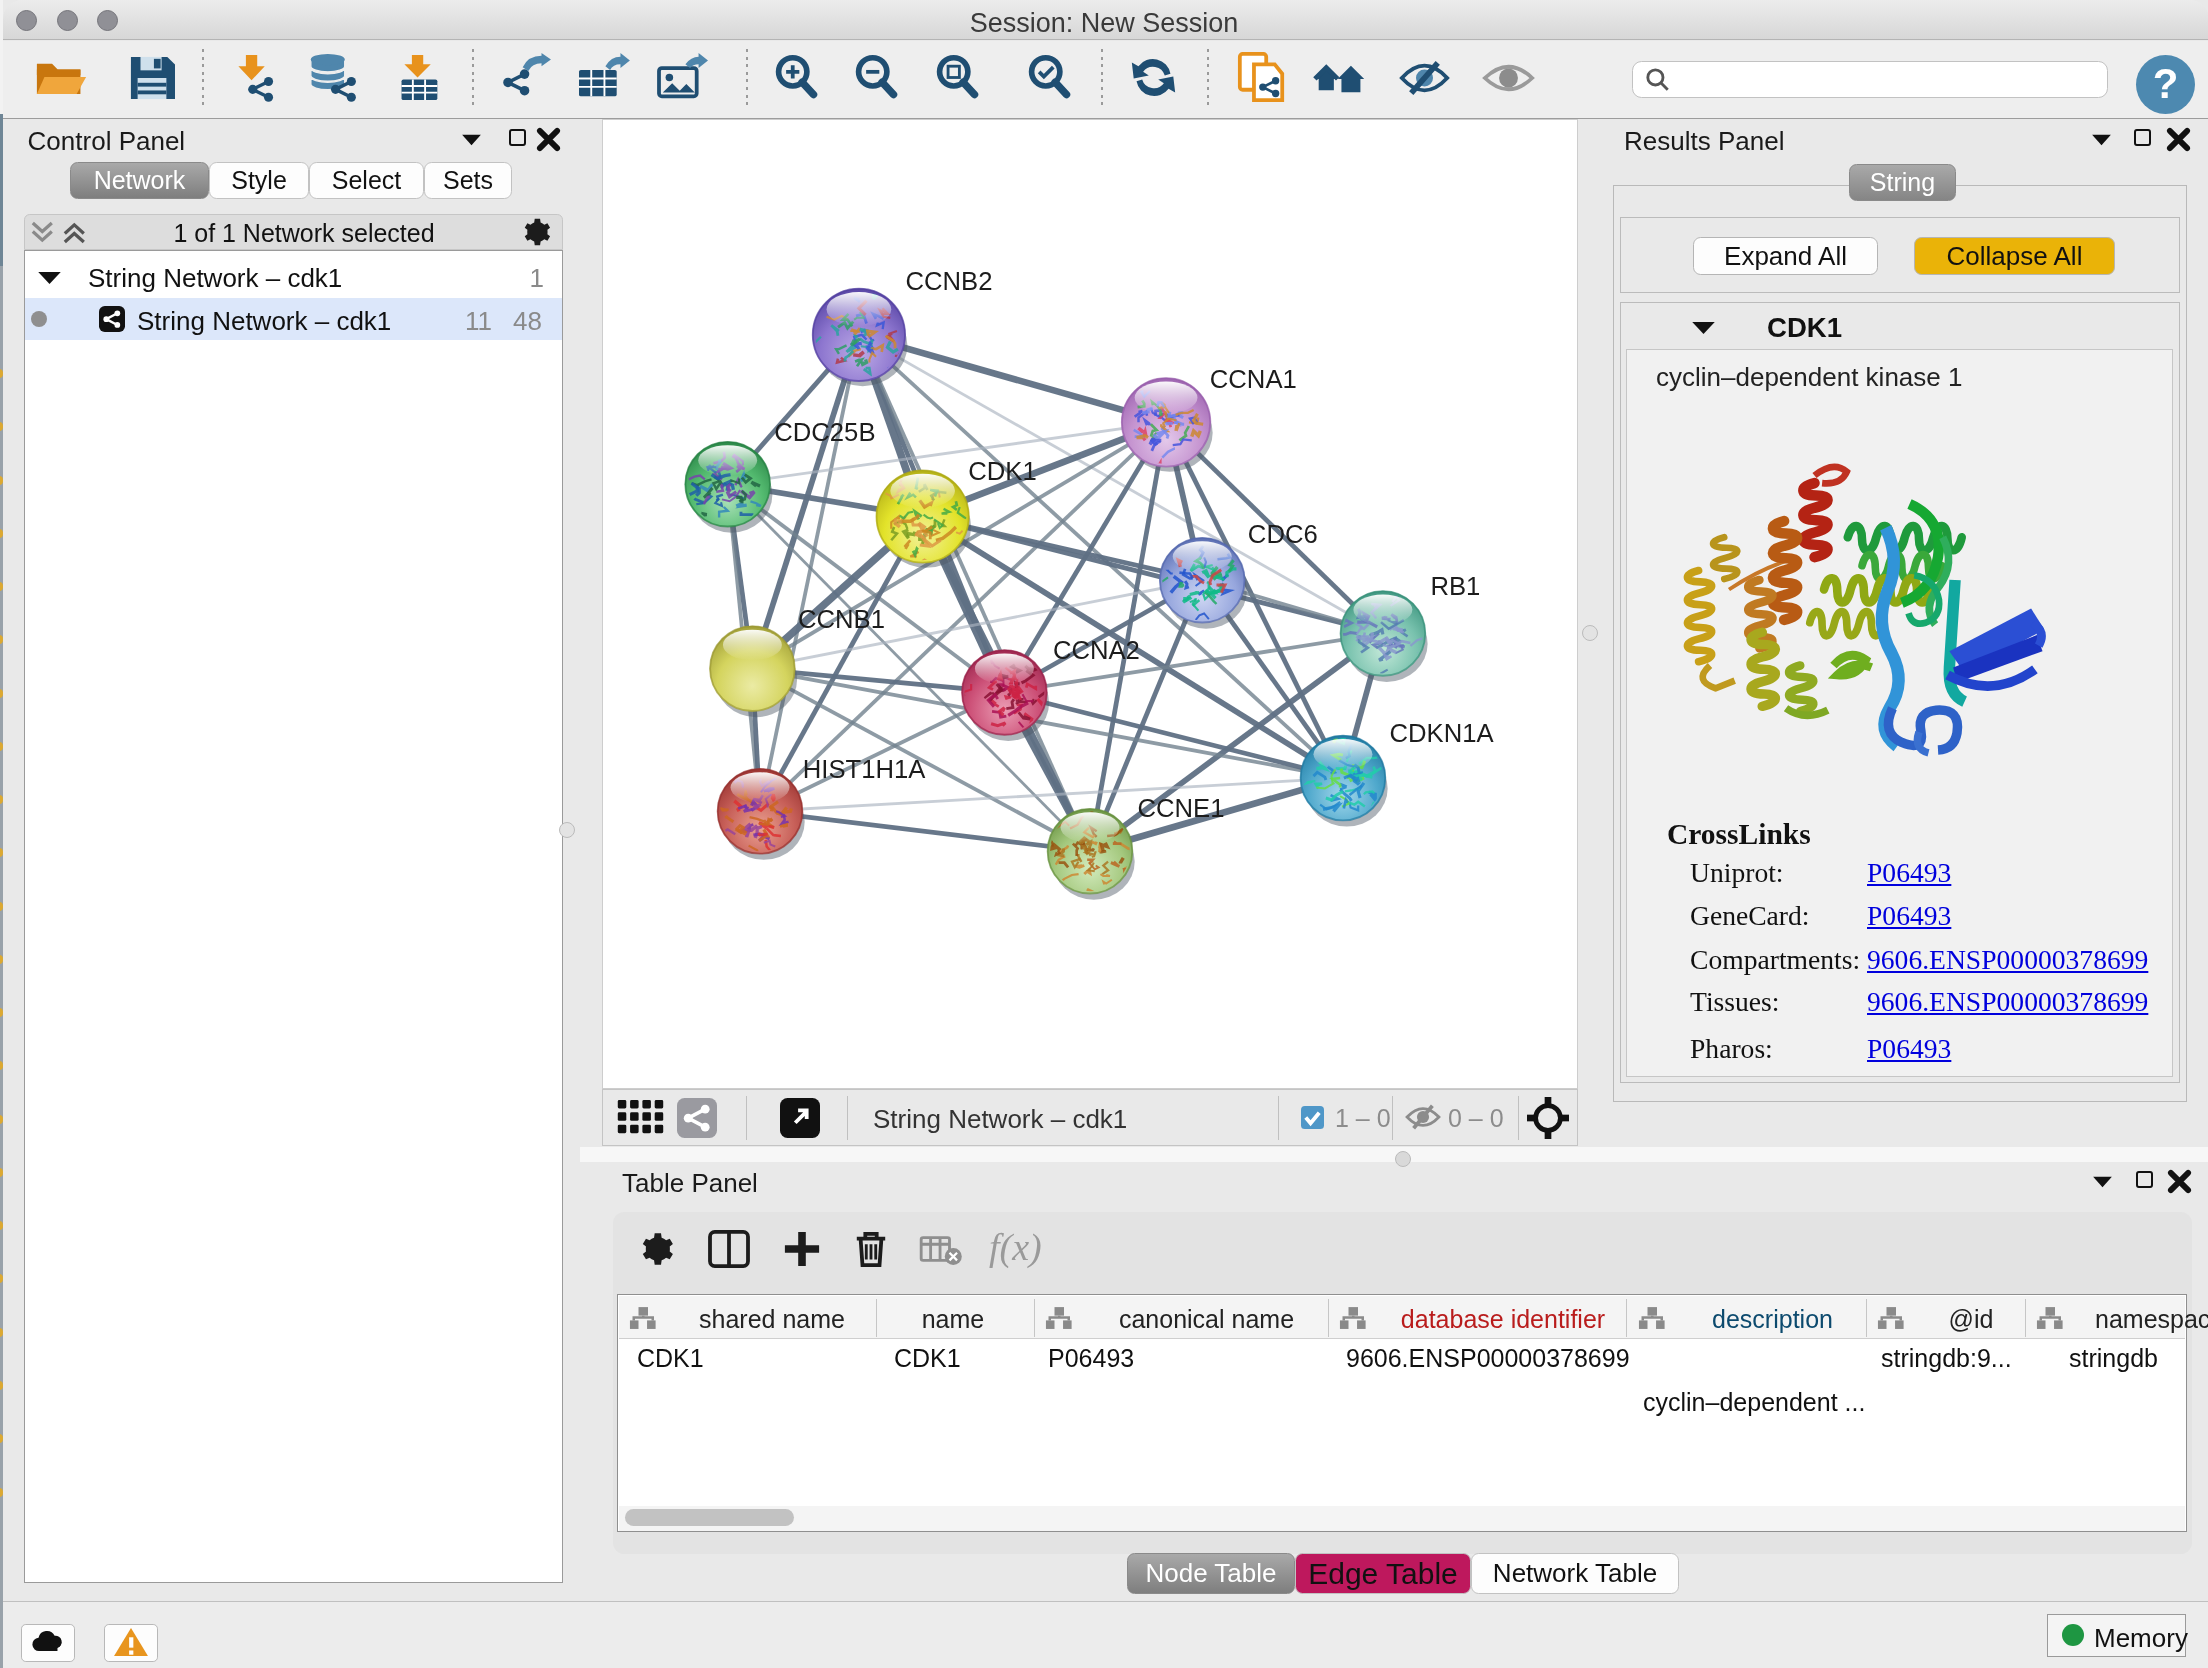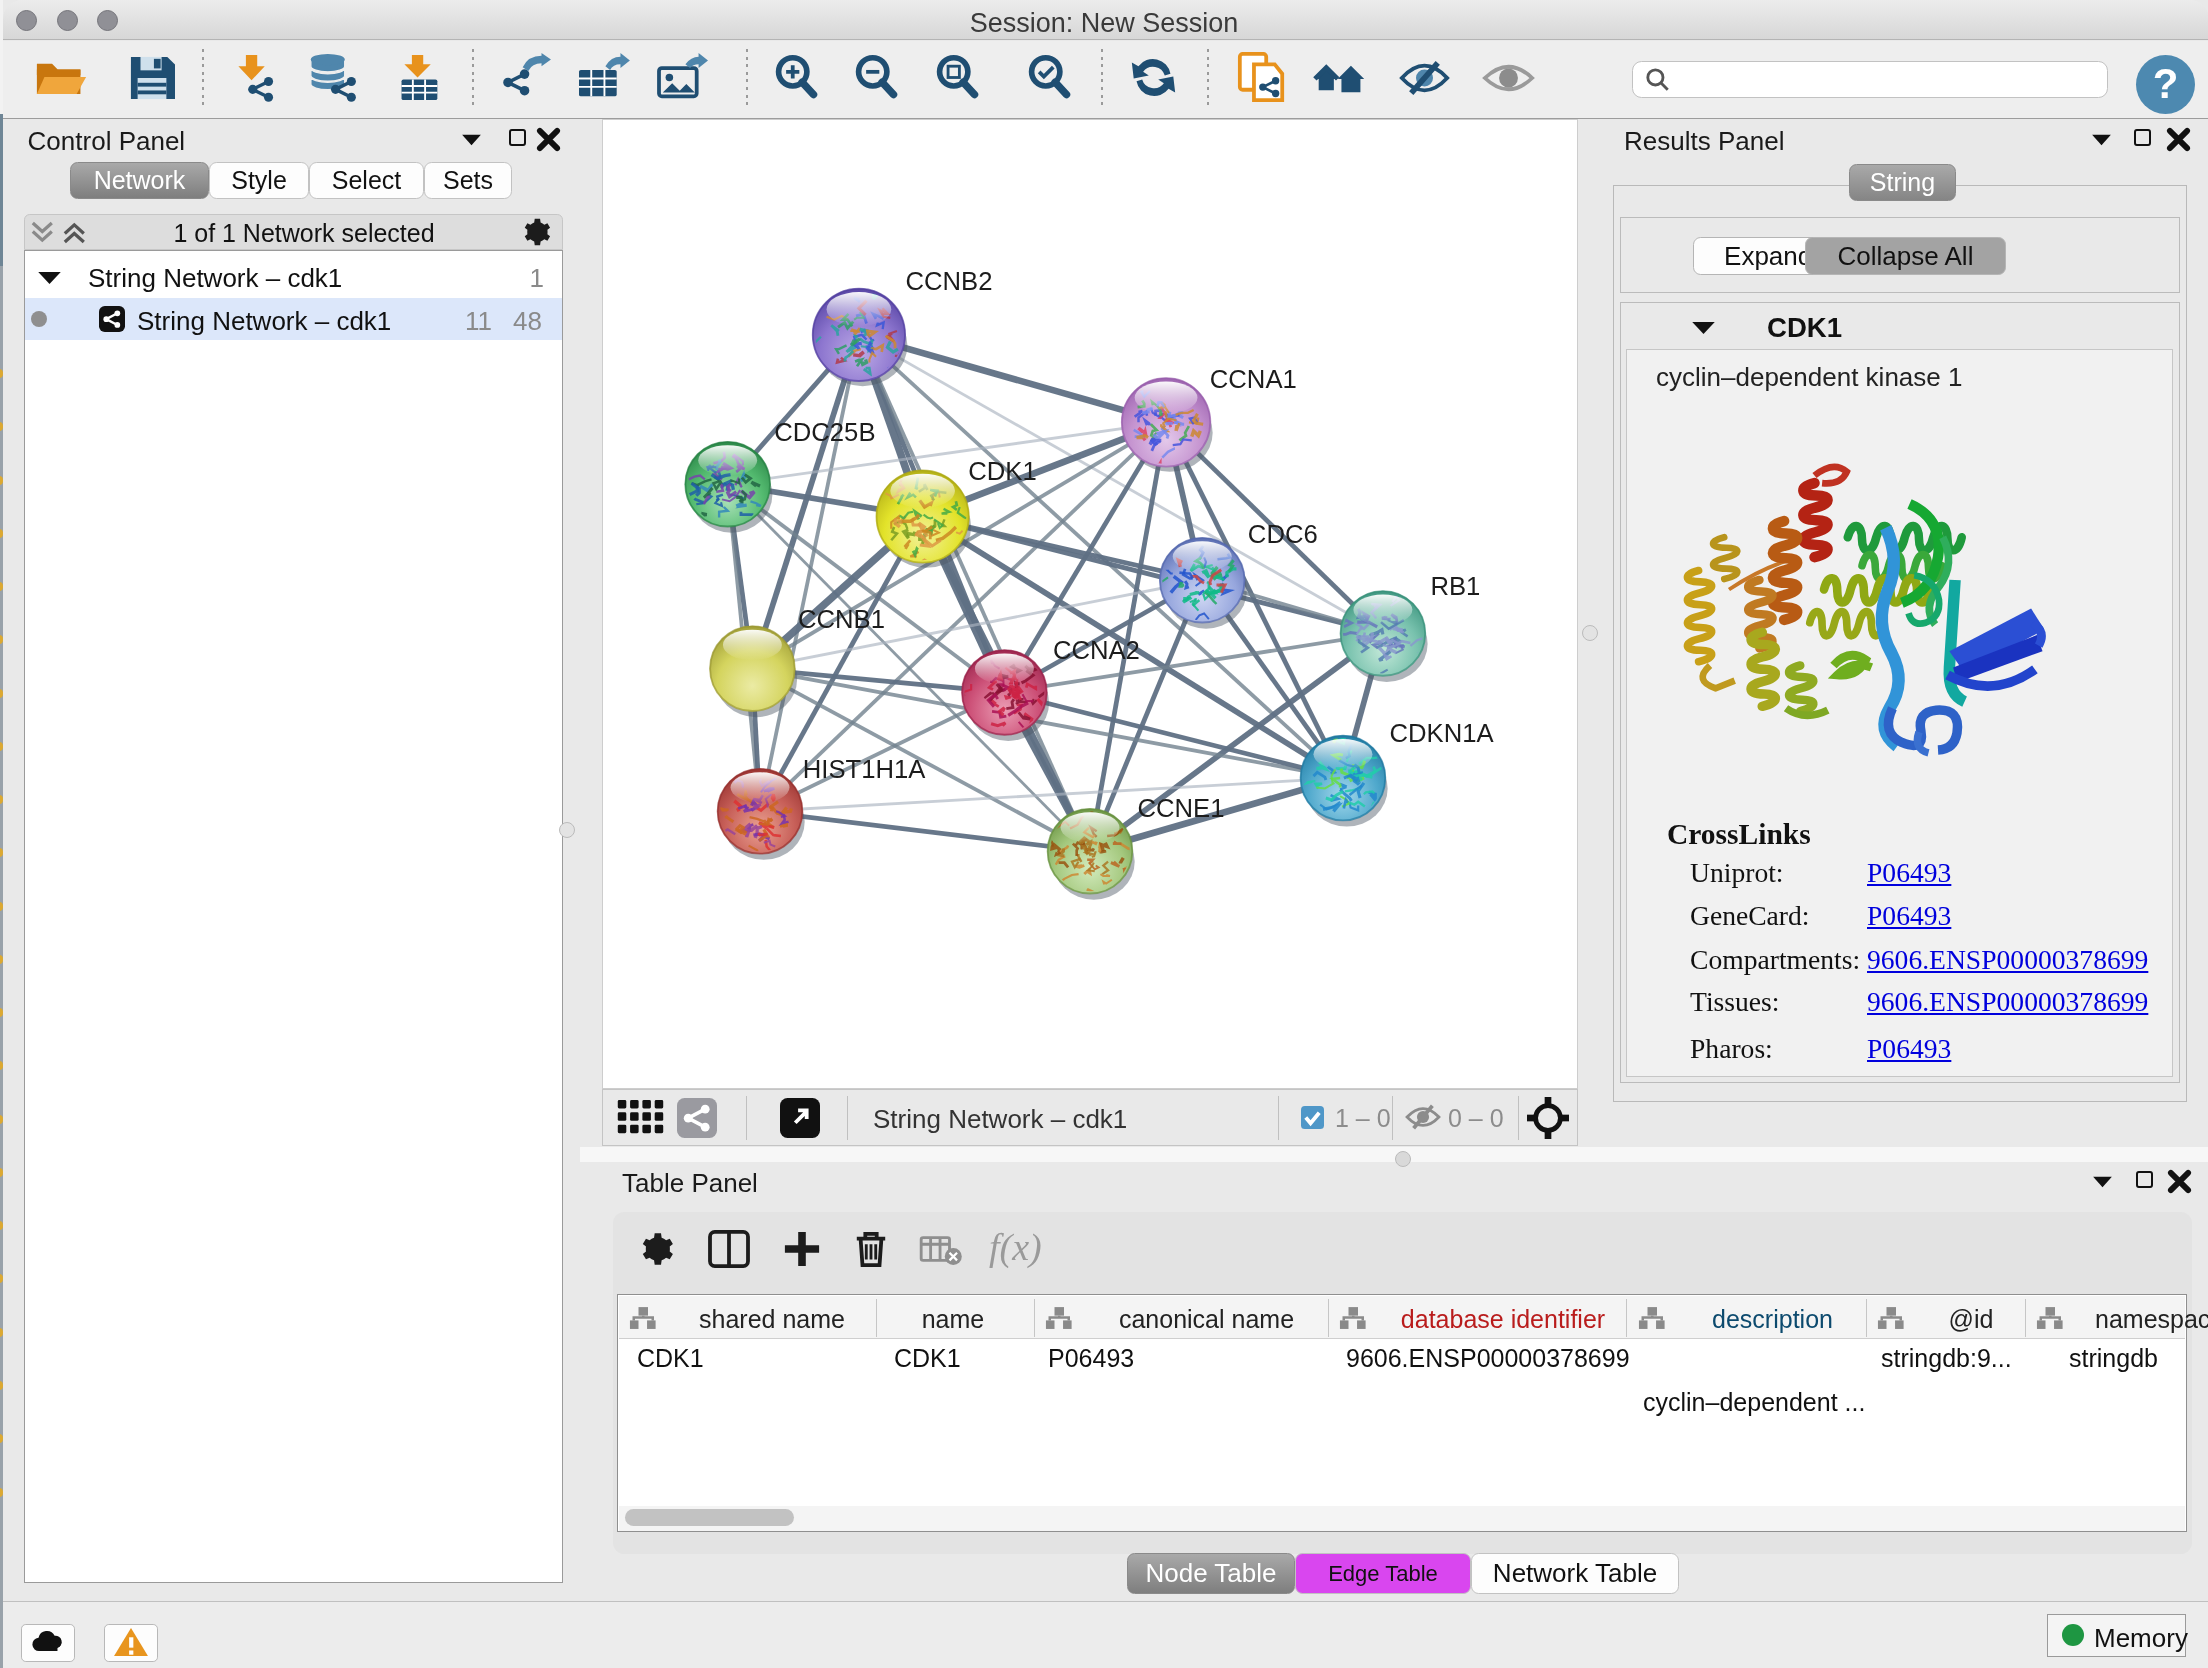--- a/index.html
+++ b/index.html
@@ -988,21 +988,21 @@
     <path d="M2 3 h20 l-10 11 z" fill="#111"></path>
   </svg>
 <div style="position:absolute;left:2134px;top:129px;width:17px;height:17px;border:2.9px solid #111;border-radius:2.9px"></div>
 <svg width="25" height="25" style="position:absolute;left:2166px;top:127px" viewBox="0 0 26 26">
     <path d="M4 4 L22 22 M22 4 L4 22" stroke="#111" stroke-width="6" stroke-linecap="round"></path>
   </svg>
 <div class="abs" style="left:1613px;top:185px;width:574px;height:917px;border:1px solid #b9b9b9"></div>
 <div class="abs" style="left:1849px;top:164px;width:107px;height:37px;background:linear-gradient(#a9a9a9,#858585);border:1px solid #8a8a8a;border-radius:7.6px;color:#fff;font-size:25px;text-align:center;line-height:35px">String</div>
 <div class="abs" style="left:1620px;top:217px;width:560px;height:76px;border:1px solid #bbbbbb"></div>
 <div class="abs" style="left:1693px;top:237px;width:185px;height:38px;background:#fdfdfd;border:1px solid #b5b5b5;border-radius:7.6px;font-size:26px;text-align:center;line-height:36px;color:#111">Expand All</div>
-<div class="abs" style="left:1805px;top:237px;width:201px;height:38px;background:#a3a3a3;border:1px solid #b5b5b5;border-radius:7.6px;font-size:26px;text-align:center;line-height:36px;color:#111">Collapse All</div>
+<div class="abs" style="left:1914px;top:237px;width:201px;height:38px;background:#eab308;border:1px solid #b5b5b5;border-radius:7.6px;font-size:26px;text-align:center;line-height:36px;color:#111">Collapse All</div>
 <div class="abs" style="left:1620px;top:302px;width:560px;height:781px;border:1px solid #bbbbbb"></div>
 <svg width="25" height="15" style="position:absolute;left:1691px;top:320px" viewBox="0 0 26 16">
     <path d="M1 2 h24 l-12 13 z" fill="#111"></path>
   </svg>
 <div class="txt" style="left:1767px;top:312px;font-size:27.6px;font-weight:bold;color:#111">CDK1</div>
 <div class="abs" style="left:1626px;top:349px;width:547px;height:728px;border:1px solid #c6c6c6;background:#f1f1f1"></div>
 <div class="txt" style="left:1656px;top:362px;font-size:26px;color:#222">cyclin–dependent kinase 1</div>
 <svg width="380" height="323" viewBox="0 0 400 340" style="position:absolute;left:1672px;top:447px">
     <path d="M28 130 c -16 4, -16 12, 2 12 c 16 0, 16 8, -2 12 c -16 4, -16 12, 2 12 c 16 0, 16 8, -2 12 c -16 4, -16 12, 2 12 c 16 0, 16 8, -2 12 c -16 4, -16 12, 2 12 c 16 0, 16 8, -2 12" stroke="#c8a018" stroke-width="8" fill="none" stroke-linecap="round"></path>
     <path d="M55 95 c -16 4, -16 11, 2 11 c 16 0, 16 7, -2 11 c -16 4, -16 11, 2 11 c 16 0, 16 7, -2 11" stroke="#b8941c" stroke-width="7" fill="none" stroke-linecap="round"></path>
@@ -1139,21 +1139,21 @@
 <div class="txt" style="left:637px;top:1344px;font-size:25px;color:#111">CDK1</div>
 <div class="txt" style="left:894px;top:1344px;font-size:25px;color:#111">CDK1</div>
 <div class="txt" style="left:1048px;top:1344px;font-size:25px;color:#111">P06493</div>
 <div class="txt" style="left:1346px;top:1344px;font-size:25px;color:#111">9606.ENSP00000378699</div>
 <div class="txt" style="left:1643px;top:1388px;font-size:25px;color:#111">cyclin–dependent ...</div>
 <div class="txt" style="left:1881px;top:1344px;font-size:25px;color:#111">stringdb:9...</div>
 <div class="txt" style="left:2069px;top:1344px;font-size:25px;color:#111">stringdb</div>
 <div class="abs" style="left:619px;top:1506px;width:1566px;height:25px;background:#f4f4f4"></div>
 <div class="abs" style="left:625px;top:1509px;width:169px;height:17px;background:#c2c2c2;border-radius:8.6px"></div>
 <div class="abs" style="left:1127px;top:1553px;width:168px;height:41px;background:linear-gradient(#a9a9a9,#7e7e7e);color:#fff;border:1px solid #8a8a8a;border-radius:7.6px;font-size:26px;text-align:center;line-height:39px">Node Table</div>
-<div class="abs" style="left:1295px;top:1553px;width:176px;height:41px;background:#d946ef;color:#111;border:1px solid #c2c2c2;border-radius:7.6px;font-size:22px;text-align:center;line-height:39px">Edge Table</div>
+<div class="abs" style="left:1295px;top:1553px;width:176px;height:41px;background:#be185d;color:#111;border:1px solid #c2c2c2;border-radius:7.6px;font-size:30px;text-align:center;line-height:39px">Edge Table</div>
 <div class="abs" style="left:1471px;top:1553px;width:208px;height:41px;background:#fdfdfd;color:#111;border:1px solid #c2c2c2;border-radius:7.6px;font-size:26px;text-align:center;line-height:39px">Network Table</div>
 <div class="abs" style="left:2.9px;top:1601px;width:2206px;height:1px;background:#c0c0c0"></div>
 <div class="abs" style="left:2.9px;top:1602px;width:2206px;height:67px;background:#ececec"></div>
 <div class="abs" style="left:21px;top:1624px;width:54px;height:38px;background:#fdfdfd;border:1px solid #b8b8b8;border-radius:4.8px"></div>
 <svg width="36" height="25" style="position:absolute;left:30px;top:1630px" viewBox="0 0 38 26">
     <path d="M10 22 a7 7 0 0 1 -1 -14 a9 9 0 0 1 17 -2 a6.5 6.5 0 0 1 3 12.6 l0 3.4 z" fill="#111"></path>
     <circle cx="27" cy="13" r="6" fill="#111"></circle>
   </svg>
 <div class="abs" style="left:104px;top:1624px;width:54px;height:38px;background:#fdfdfd;border:1px solid #b8b8b8;border-radius:4.8px"></div>
 <svg width="38" height="32" style="position:absolute;left:112px;top:1626px" viewBox="0 0 40 34">

